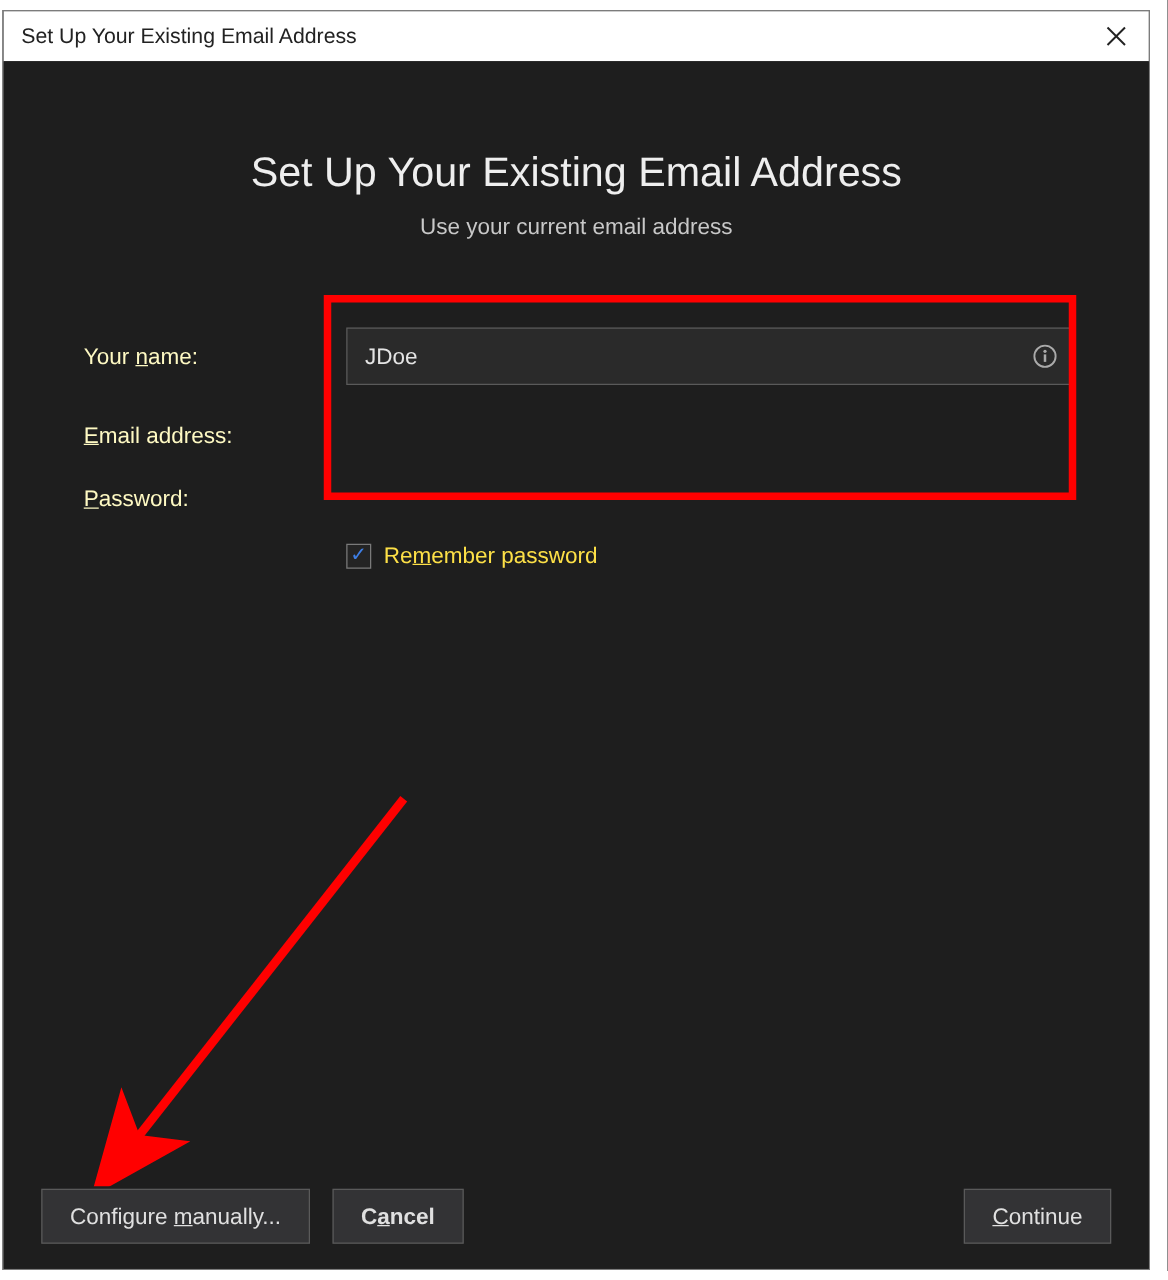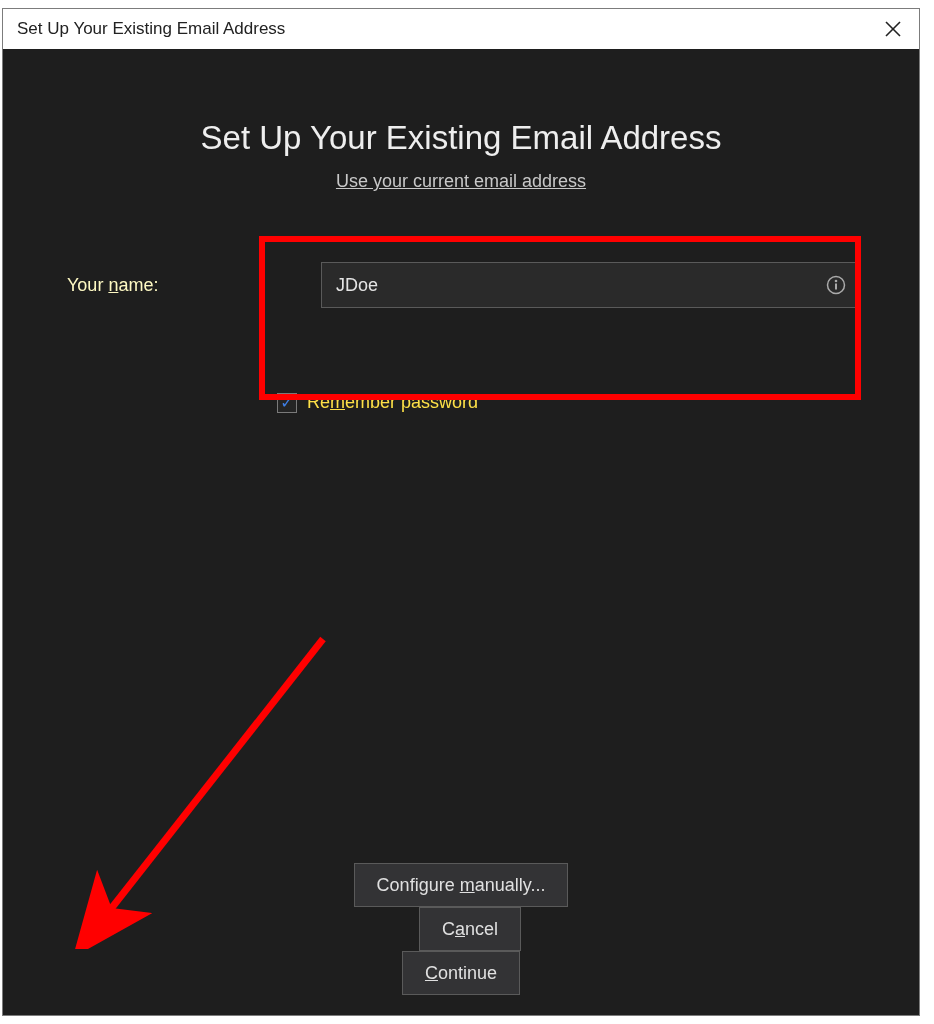--- a/index.html
+++ b/index.html
@@ -51,41 +51,39 @@
     font-size: 33px;
     font-weight: 400;
     color: #eee;
     margin-bottom: 14px;
   }
   .subheading {
     text-align: center;
     font-size: 18px;
     color: #c8c8c8;
     margin-bottom: 70px;
-    text-decoration: underline;
   }
   .form {
     position: relative;
     margin-left: 4px;
   }
   .row {
     display: flex;
     align-items: center;
     margin-bottom: 30px;
   }
   .label {
     width: 210px;
     font-size: 18px;
     color: #fef9c3;
   }
   .underline { text-decoration: underline; }
   .input-wrap {
     position: relative;
     flex: 1;
-    margin-left: 44px;
   }
   .text-input {
     width: 100%;
     height: 46px;
     background: #2a2a2a;
     border: 1px solid #5a5a5a;
     color: #e4e4e4;
     font-size: 18px;
     padding: 0 44px 0 14px;
     outline: none;
@@ -125,32 +123,31 @@
   }
   .checkmark { color: #3e7fe6; font-size: 16px; line-height: 1; }
   .checkbox-label { font-size: 18px; color: #fde047; }
   .footer {
     position: absolute;
     bottom: 20px;
     left: 30px;
     right: 30px;
     display: flex;
     align-items: center;
-    flex-direction: column;
   }
   .btn {
     height: 44px;
     padding: 0 22px;
     background: #333335;
     border: 1px solid #5a5a5a;
     color: #e0e0e0;
     font-size: 18px;
     cursor: pointer;
   }
-  .btn + .btn { margin-left: 18px; }
+  .btn + .btn { margin-left: 18px; font-weight: bold; }
   .spacer { flex: 1; }
 
   
   .annot-box {
     position: absolute;
     border: 6px solid #ff0000;
     pointer-events: none;
   }
   .annot-arrow {
     position: absolute;
@@ -188,23 +185,29 @@
             <svg width="20" height="20" viewBox="0 0 20 20">
               <circle cx="10" cy="10" r="8.5" fill="none" stroke="#aaa" stroke-width="1.5"></circle>
               <circle cx="10" cy="6" r="1.3" fill="#aaa"></circle>
               <rect x="9" y="8.5" width="2" height="6" fill="#aaa"></rect>
             </svg>
           </span>
         </div>
       </div>
 
       <div class="row">
+        <div class="label">
+          <span class="underline">E</span><span>mail address:</span>
+        </div>
       </div>
 
       <div class="row">
+        <div class="label">
+          <span class="underline">P</span><span>assword:</span>
+        </div>
       </div>
 
       <div class="checkbox-row">
         <div class="checkbox">
           <span class="checkmark">✓</span>
         </div>
         <span class="checkbox-label">
           <span>Re</span><span class="underline">m</span><span>ember password</span>
         </span>
       </div>

